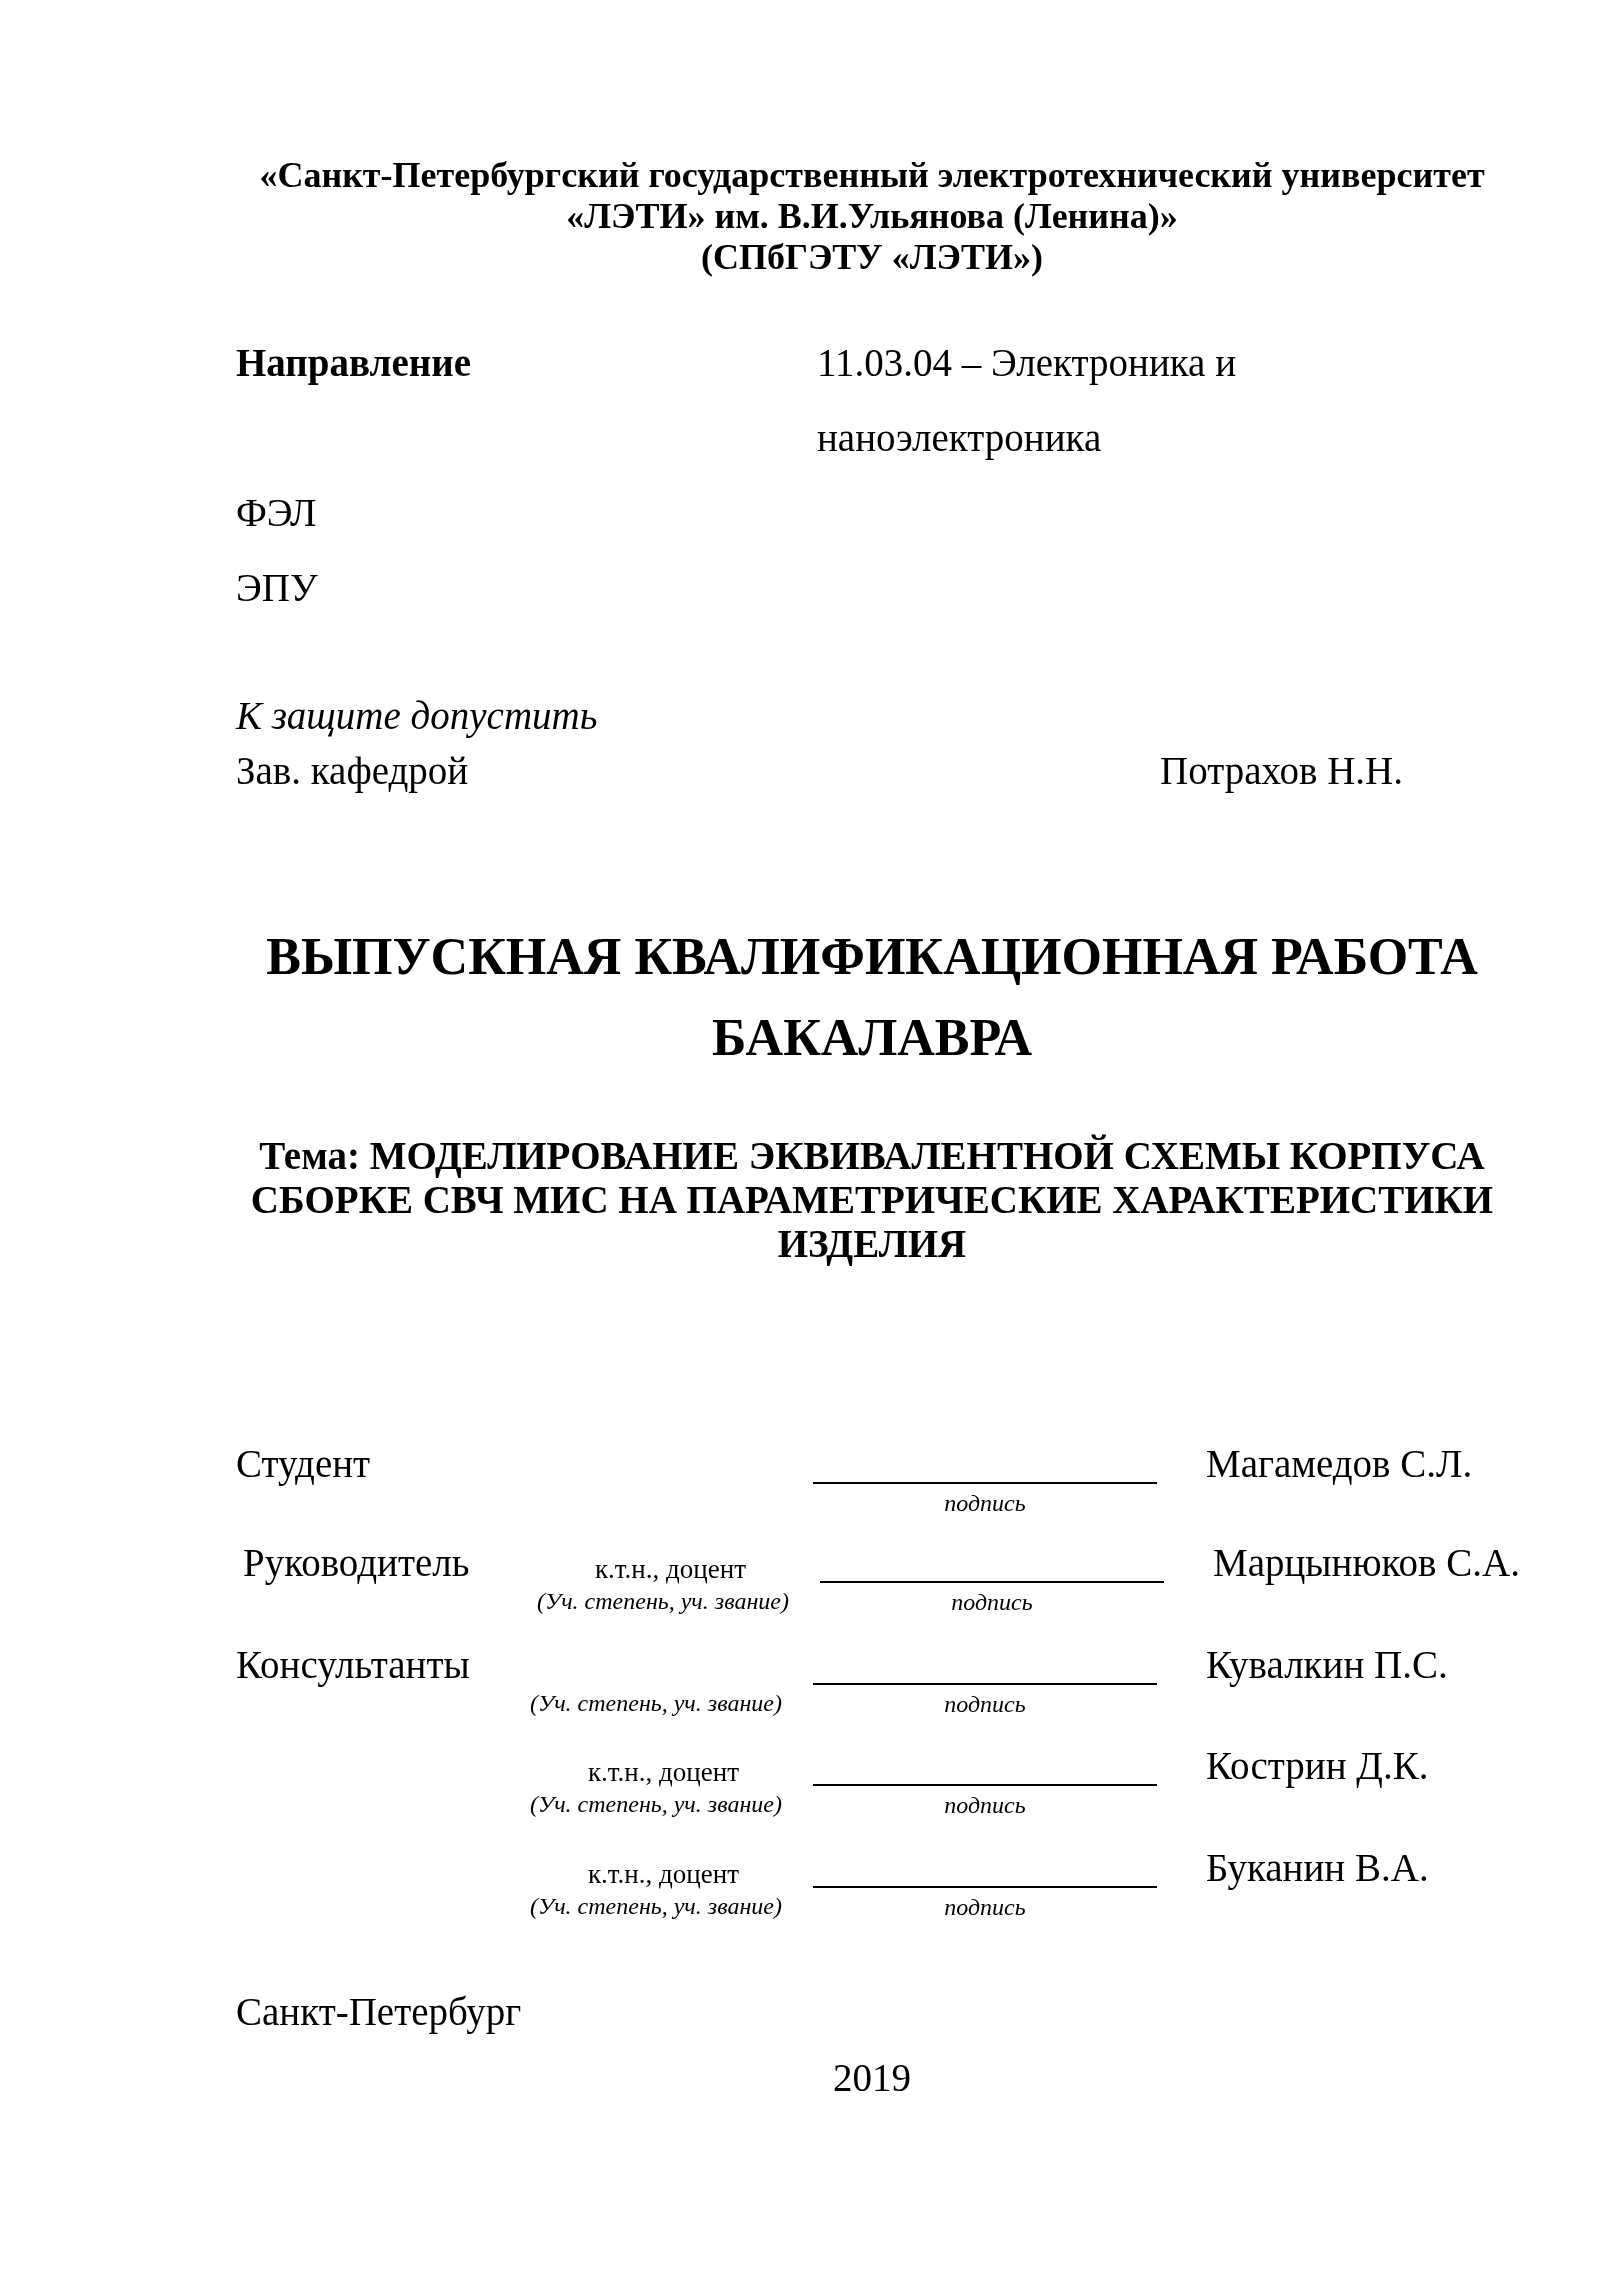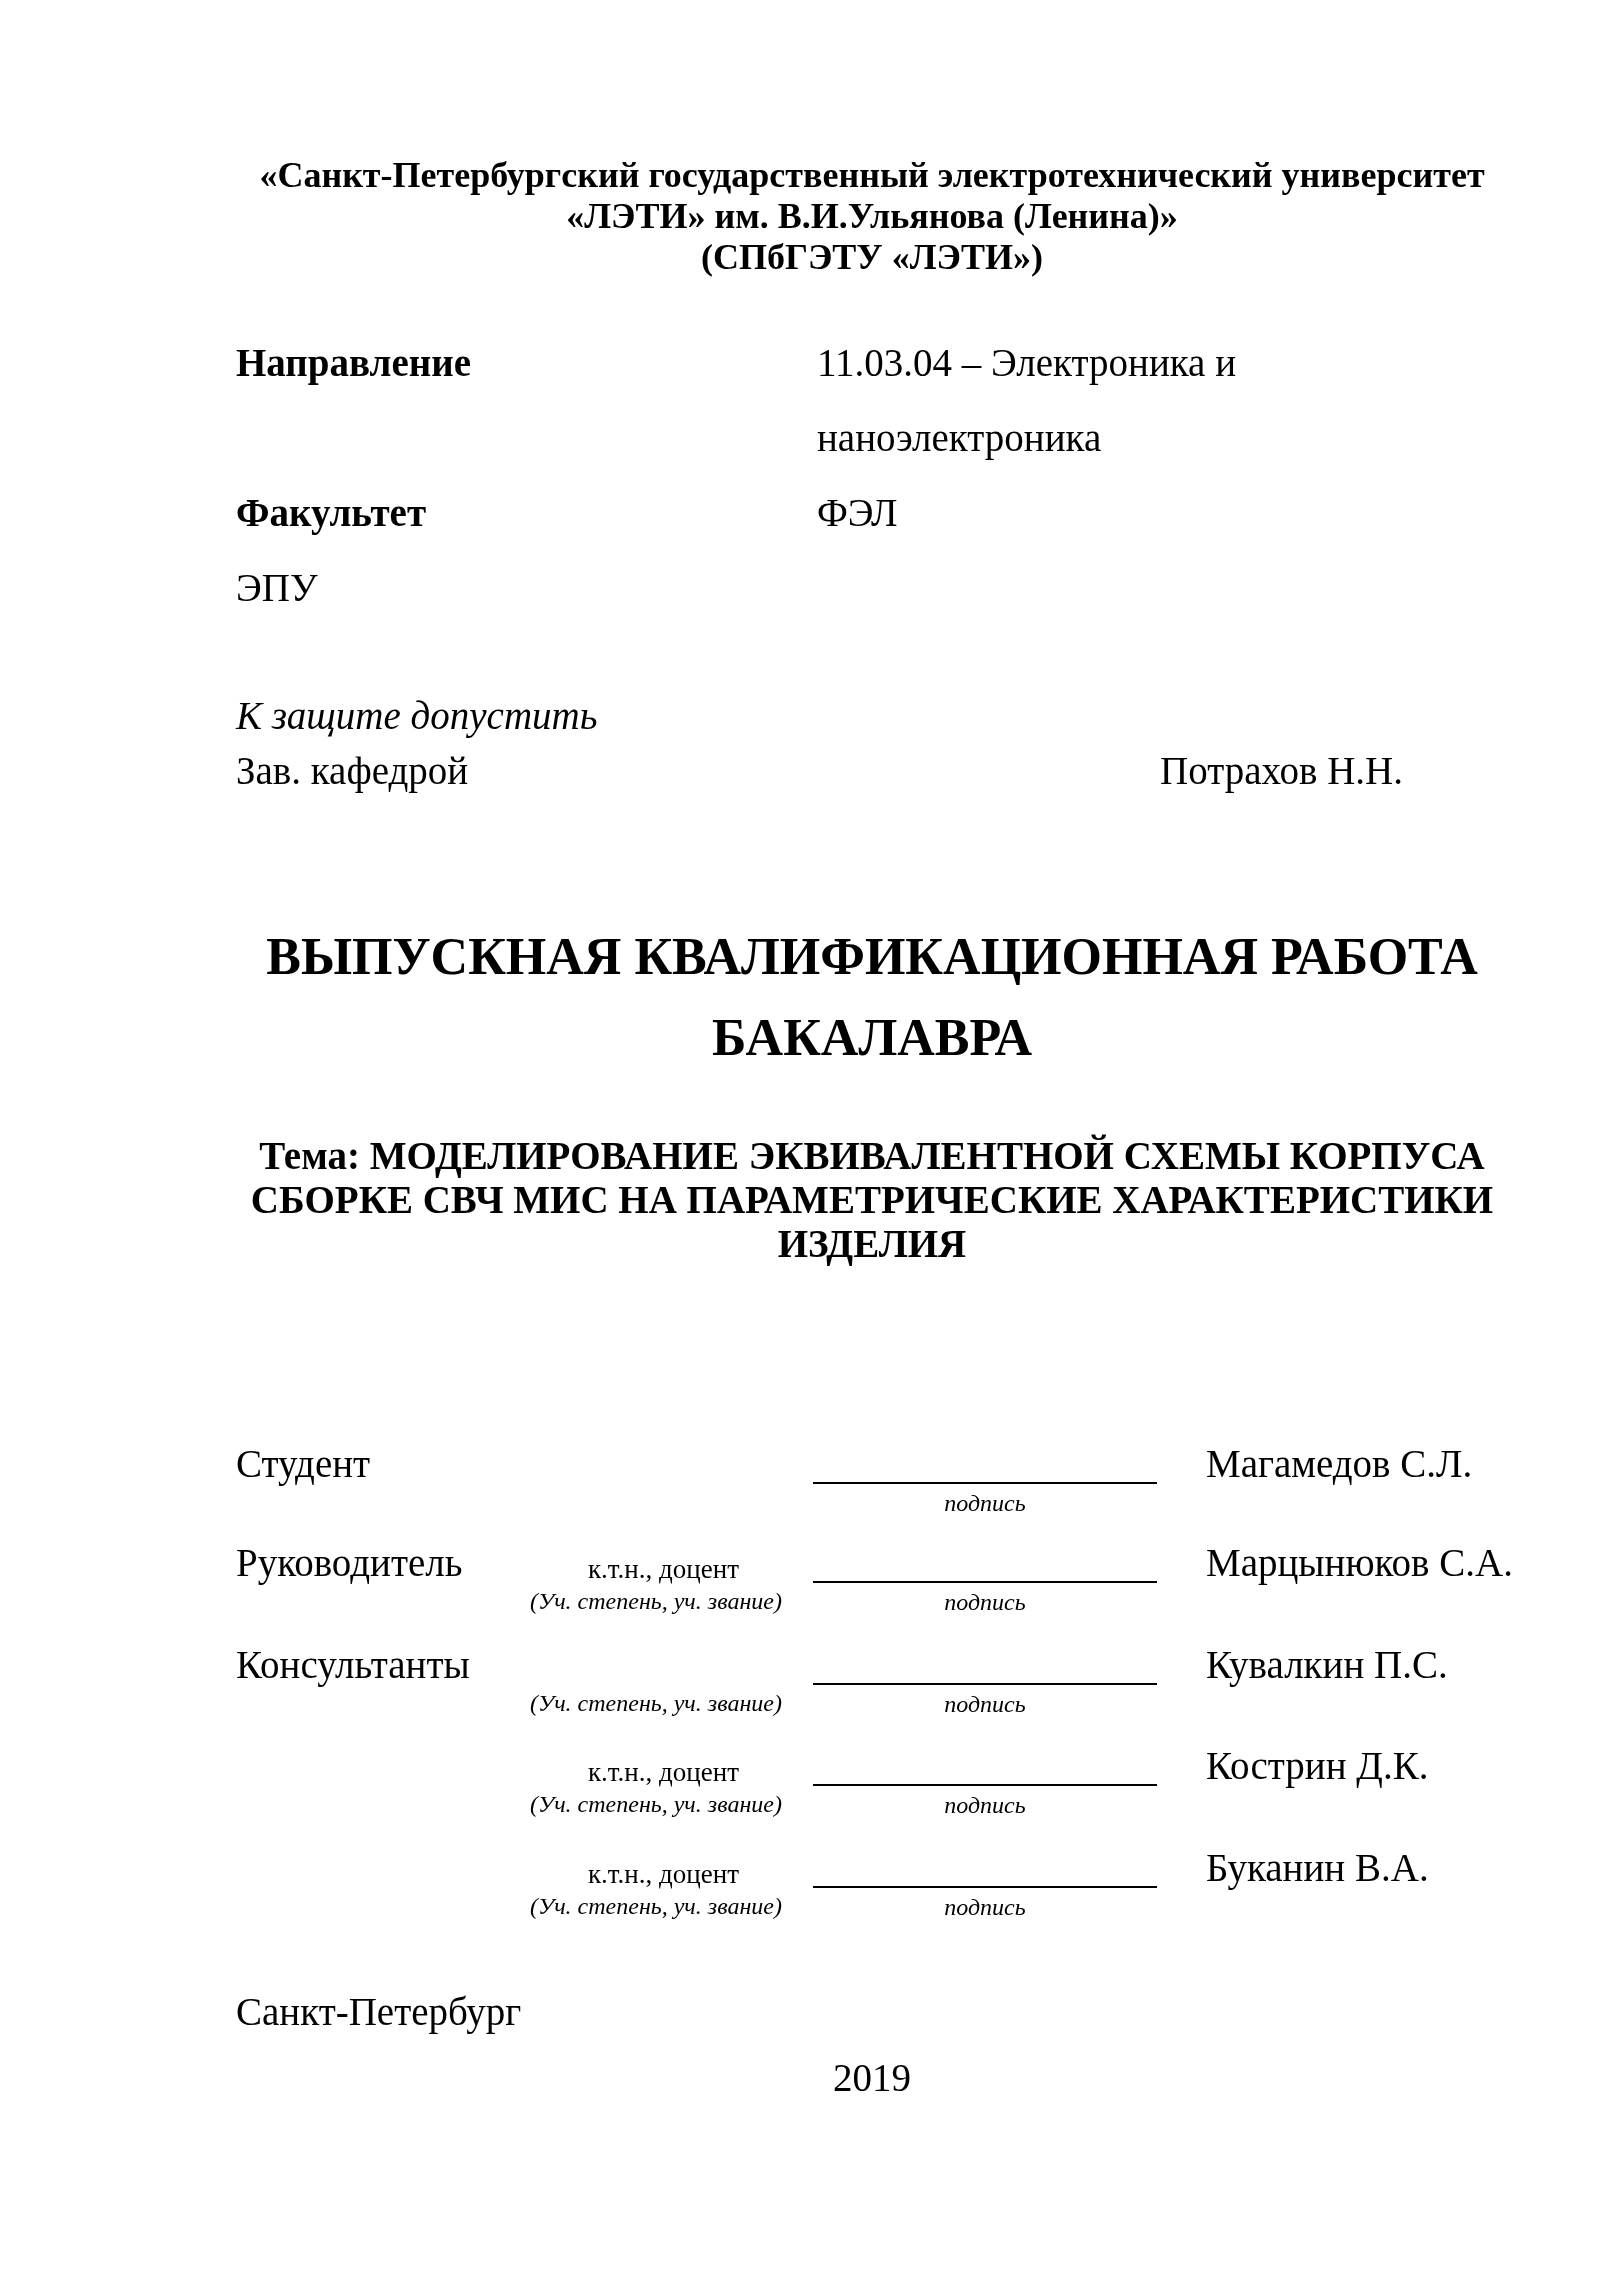--- a/index.html
+++ b/index.html
@@ -63,21 +63,21 @@
 
   
   .sig-row { position: absolute; left: 236px; width: 1272px; height: 102px; font-size: 39px; }
   .sig-row .role  { position: absolute; left: 0; top: 0; line-height: 1; }
   .sig-row .qual  { position: absolute; left: 306px; top: 12.6px; width: 243px; text-align: center; font-size: 27px; line-height: 1; }
   .sig-row .degree{ position: absolute; left: 294px; top: 46px; width: 267px; text-align: left; font-size: 24px; font-style: italic; line-height: 1; }
   .sig-row .sline { position: absolute; left: 577px; top: 38px; width: 344px; height: 0; border-top: 2.4px solid #000000; }
   .sig-row .scap  { position: absolute; left: 577px; top: 47px; width: 344px; text-align: center; font-size: 24px; font-style: italic; line-height: 1; }
   .sig-row .name  { position: absolute; left: 970px; top: 0; line-height: 1; white-space: nowrap; }
   .sig-row.r1 { top: 1444px; }
-  .sig-row.r2 { top: 1543px; }
+  .sig-row.r2 { top: 1543px; margin-left: 7px; }
   .sig-row.r3 { top: 1645px; }
   .sig-row.r4 { top: 1746px; }
   .sig-row.r5 { top: 1848px; }
 
   
   .footer-city { position: absolute; left: 236px; top: 1992px; width: 1272px; text-align: left; font-size: 39px; line-height: 1; }
   .footer-year { position: absolute; left: 236px; top: 2058px; width: 1272px; text-align: center; font-size: 39px; line-height: 1; }
 </style>
 </head>
 <body>
@@ -89,21 +89,20 @@
     <span>«ЛЭТИ» им. В.И.Ульянова (Ленина)»</span>
     <span>(СПбГЭТУ «ЛЭТИ»)</span>
   </div>
 
   <div class="fields">
     <div class="field-row">
       <div class="field-label">Направление</div>
       <div class="field-value narrow">11.03.04 – Электроника и наноэлектроника</div>
     </div>
     <div class="field-row">
-      <div class="field-label">Факультет</div>
       <div class="field-value">ФЭЛ</div>
     </div>
     <div class="field-row">
       <div class="field-value">ЭПУ</div>
     </div>
   </div>
 
   <div class="admit">К защите допустить</div>
   <div class="head-label">Зав. кафедрой</div>
   <div class="head-name">Потрахов Н.Н.</div>

